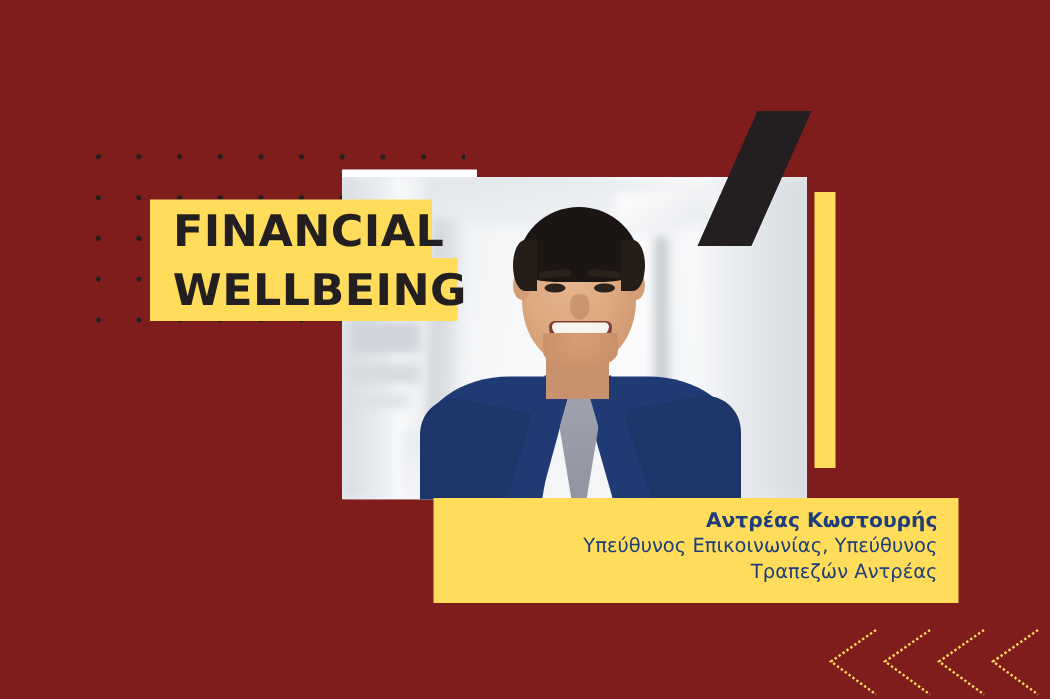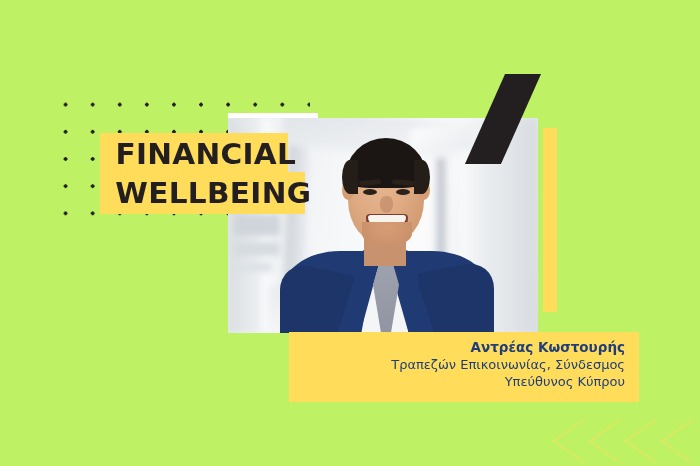--- a/index.html
+++ b/index.html
@@ -1,19 +1,19 @@
 <!DOCTYPE html>
 <html><head>
 <meta charset="utf-8">
 <style>
   * { margin:0; padding:0; box-sizing:border-box; }
   html,body { width:700px; height:466px; background:#ffffff; overflow:hidden; }
   body { font-family:"Liberation Sans", sans-serif; position:relative; }
 
-  #canvas { position:absolute; inset:0; background:#bef264; }
+  #canvas { position:absolute; inset:0; background:#7f1d1d; }
 
   
   #dot-grid {
     position:absolute; left:48px; top:87px; width:262px; height:130px;
     background-image: radial-gradient(#231f20 1.7px, transparent 1.8px);
     background-size: 27.1px 27.2px;
     background-position: 4px 4px;
     z-index:2;
   }
   #dot-mask-right {
@@ -258,22 +258,22 @@
 
   <div class="hl" id="hl1">
     <span>FINANCIAL</span>
   </div>
   <div class="hl" id="hl2">
     <span>WELLBEING</span>
   </div>
 
   <div id="caption">
     <div class="name">Αντρέας Κωστουρής</div>
-    <div class="role">Τραπεζών Επικοινωνίας, Σύνδεσμος</div>
-    <div class="role">Υπεύθυνος Κύπρου</div>
+    <div class="role">Υπεύθυνος Επικοινωνίας, Υπεύθυνος</div>
+    <div class="role">Τραπεζών Αντρέας</div>
   </div>
 
   <svg id="chevrons" width="146" height="48" viewBox="0 0 146 48">
     <g fill="none" stroke="#ffdd5a" stroke-width="1.6" stroke-dasharray="1.6 1.6">
       <polyline points="36,2 6,23 36,45"></polyline>
       <polyline points="72,2 42,23 72,45"></polyline>
       <polyline points="108,2 78,23 108,45"></polyline>
       <polyline points="144,2 114,23 144,45"></polyline>
     </g>
   </svg>

